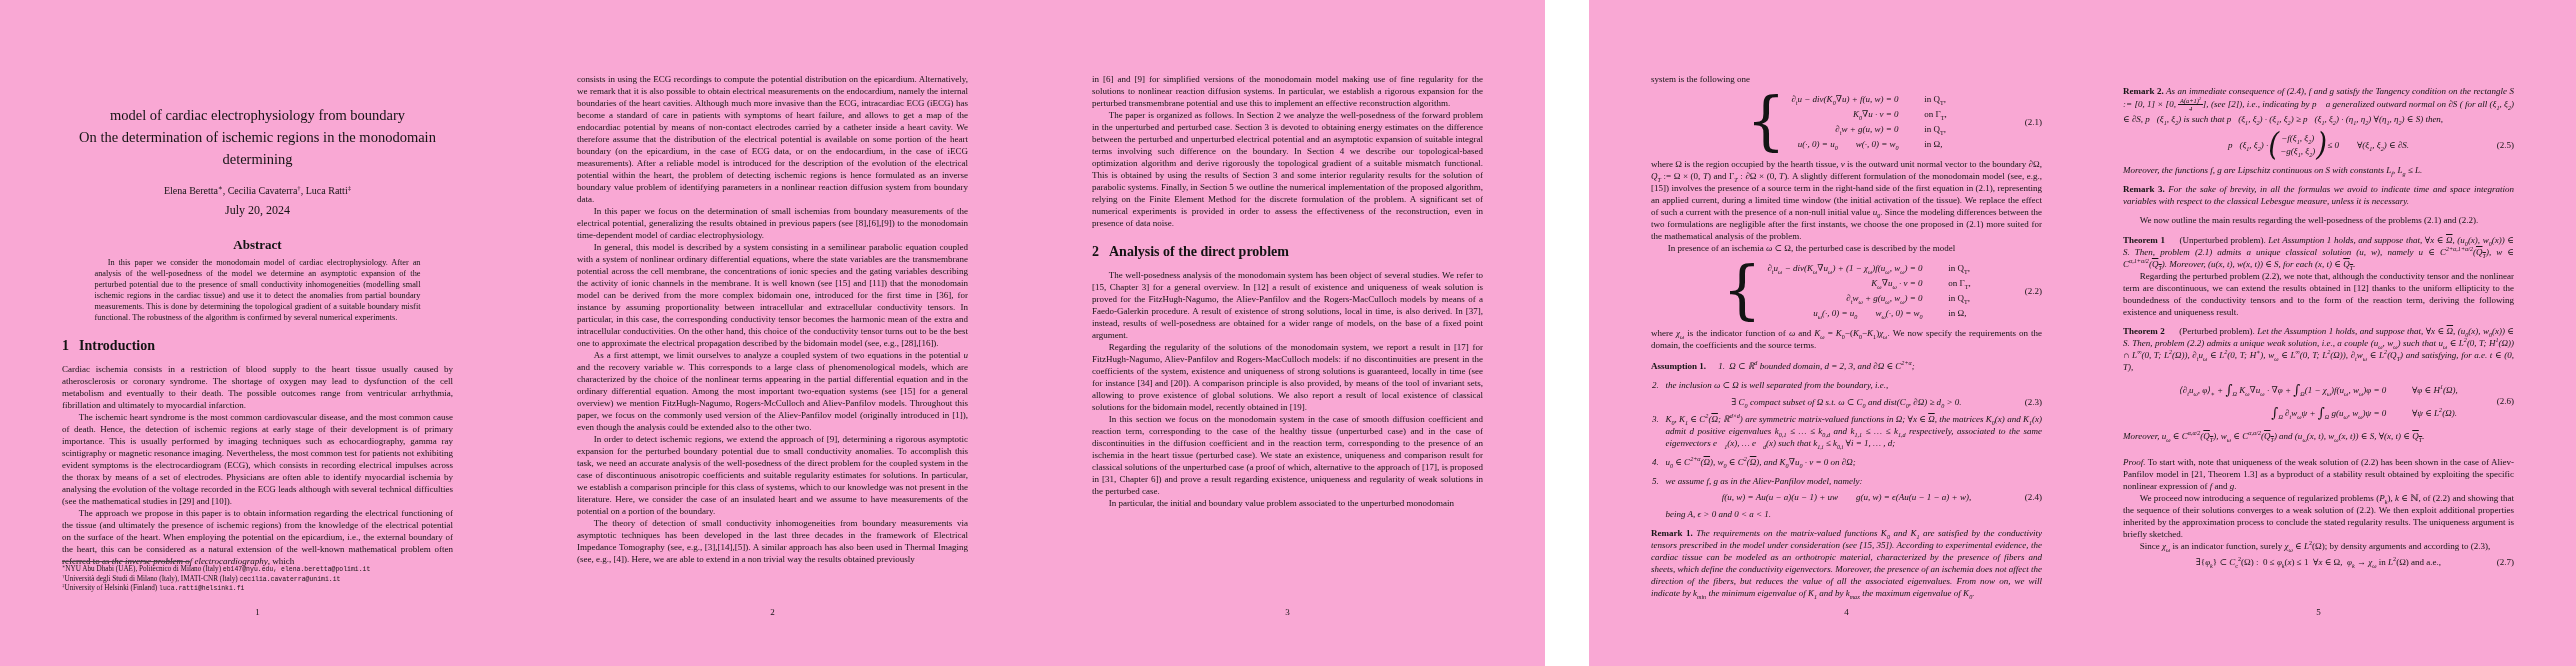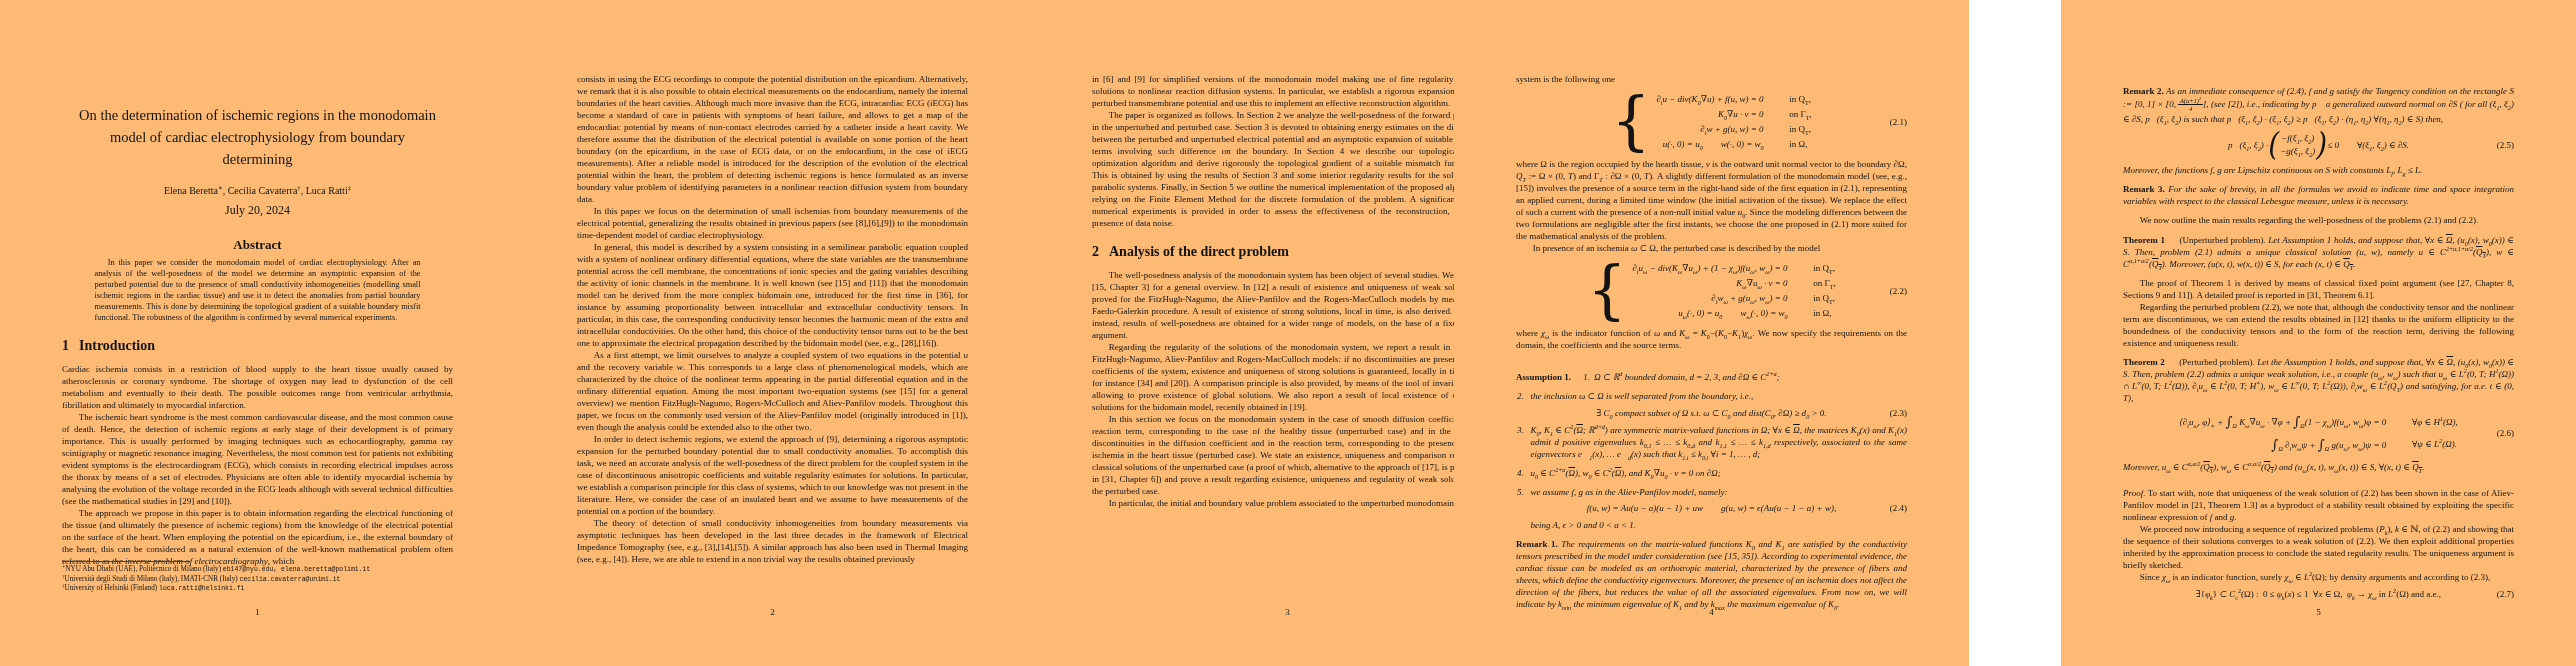--- a/index.html
+++ b/index.html
@@ -6,22 +6,22 @@
   body{
     width:2576px;height:667px;position:relative;background:#ffffff;
     font-family:"Liberation Serif","DejaVu Serif",serif;color:#141414;
     -webkit-font-smoothing:antialiased;
   }
   .watermark{
     position:absolute;left:32px;top:382px;
     transform:rotate(-90deg) translateX(-50%);transform-origin:0 0;
     white-space:nowrap;color:#7e7e7e;font-size:16.7px;letter-spacing:0.3px;
   }
-  .page{position:absolute;top:0;width:515px;height:667px;overflow:hidden;background:#fdba74;}
-  .pg1{left:0;} .pg2{left:515px;} .pg3{left:1030px;} .pg4{left:1454px;} .pg5{left:2061px;}
+  .page{position:absolute;top:0;width:515px;height:667px;overflow:hidden;background:#f9a8d4;}
+  .pg1{left:0;} .pg2{left:515px;} .pg3{left:1030px;} .pg4{left:1589px;} .pg5{left:2061px;}
   .col{position:absolute;left:62px;width:391px;}
   .colA{top:104px;} .colB{top:73px;}
   .title{font-size:14.5px;line-height:22px;text-align:center;}
   .authors{margin-top:14.5px;font-size:10px;text-align:center;}
   .date{margin-top:7.2px;font-size:12px;text-align:center;}
   .abs-head{margin-top:19px;font-size:13px;font-weight:bold;text-align:center;}
   .abs-body{margin:4.4px auto 0 auto;width:326px;font-size:8.3px;line-height:11px;text-align:justify;text-indent:13.3px;}
   .sec-head{margin-top:14.5px;margin-bottom:9px;font-size:14px;font-weight:bold;}
   .sec-head .num{display:inline-block;margin-right:10px;}
   .p{font-size:9px;line-height:12px;text-align:justify;}
@@ -43,39 +43,39 @@
   .eq-row{display:table-row;}
   .eq-l{display:table-cell;text-align:right;line-height:15px;font-style:italic;}
   .eq-r{display:table-cell;text-align:left;padding-left:25.6px;line-height:15px;}
   .eq26 .eq-l,.eq26 .eq-r{line-height:22px;font-style:inherit;}
   .vstack{display:inline-flex;flex-direction:column;text-align:center;line-height:12.8px;vertical-align:middle;margin:0 1.1px;}
   .vparen{font-family:"DejaVu Serif",serif;font-size:28px;line-height:1;font-weight:200;transform:scaleY(1.12);}
   .items{margin-top:3.3px;}
   .item{display:flex;font-style:italic;font-size:9px;line-height:12px;margin-top:6.7px;}
   .item .inum{flex:0 0 13.3px;padding-left:1.1px;}
   .item .itext{flex:1;text-align:justify;}
-  .asm-first{display:flex;font-size:9px;line-height:12px;margin-top:20px;}
+  .asm-first{display:flex;font-size:9px;line-height:12px;margin-top:9px;}
   .asm-first .lbl{font-weight:bold;flex:0 0 auto;margin-right:12.2px;}
   .asm-first .inum{font-style:italic;margin-right:4.4px;}
   .asm-first .itext{font-style:italic;}
   .footnotes{position:absolute;left:62px;top:561px;width:391px;font-size:7.2px;line-height:8.6px;}
   .fn-rule{width:128px;border-top:0.8px solid #444;margin-bottom:3.3px;}
   .pageno{position:absolute;left:0;right:0;top:607px;text-align:center;font-size:9px;}
   .being{margin-top:1.1px;}
 </style>
 </head>
 <body>
 
 <div class="watermark">arXiv:1906.06760v2  [math.AP]  18 Jun 2019</div>
 
 <div class="page pg1">
   <div class="col colA">
     <div class="title">
+      <div>model of cardiac electrophysiology from boundary</div>
       <div>On the determination of ischemic regions in the monodomain</div>
-      <div>model of cardiac electrophysiology from boundary</div>
       <div>determining</div>
     </div>
     <div class="authors">Elena Beretta<sup>∗</sup>, Cecilia Cavaterra<sup>†</sup>, Luca Ratti<sup>‡</sup></div>
     <div class="date">July 20, 2024</div>
     <div class="abs-head">Abstract</div>
     <div class="abs-body">In this paper we consider the monodomain model of cardiac electrophysiology. After an analysis of the well-posedness of the model we determine an asymptotic expansion of the perturbed potential due to the presence of small conductivity inhomogeneities (modelling small ischemic regions in the cardiac tissue) and use it to detect the anomalies from partial boundary measurements. This is done by determining the topological gradient of a suitable boundary misfit functional. The robustness of the algorithm is confirmed by several numerical experiments.</div>
     <div class="sec-head">
       <span class="num">1</span><span>Introduction</span>
     </div>
     <div class="p">Cardiac ischemia consists in a restriction of blood supply to the heart tissue usually caused by atherosclerosis or coronary syndrome. The shortage of oxygen may lead to dysfunction of the cell metabolism and eventually to their death. The possible outcomes range from ventricular arrhythmia, fibrillation and ultimately to myocardial infarction.</div>
@@ -249,21 +249,20 @@
     </div>
 
     <div class="p ind" style="margin-top:7.2px">We now outline the main results regarding the well-posedness of the problems (2.1) and (2.2).</div>
 
     <div class="p thm">
       <span class="lbl">Theorem 1</span>
       <span class="lblname">(Unperturbed problem).</span>
       <span>Let Assumption 1 holds, and suppose that, ∀x ∈ <span class="ov">Ω</span>, (u<sub>0</sub>(x), w<sub>0</sub>(x)) ∈ S. Then, problem (2.1) admits a unique classical solution (u, w), namely u ∈ C<sup>2+α,1+α/2</sup>(<span class="ov">Q<sub>T</sub></span>), w ∈ C<sup>α,1+α/2</sup>(<span class="ov">Q<sub>T</sub></span>). Moreover, (u(x, t), w(x, t)) ∈ S, for each (x, t) ∈ <span class="ov">Q<sub>T</sub></span>.</span>
     </div>
 
-    <div class="p ind" style="margin-top:7.2px">The proof of Theorem 1 is derived by means of classical fixed point argument (see [27, Chapter 8, Sections 9 and 11]). A detailed proof is reported in [31, Theorem 6.1].</div>
     <div class="p ind">Regarding the perturbed problem (2.2), we note that, although the conductivity tensor and the nonlinear term are discontinuous, we can extend the results obtained in [12] thanks to the uniform ellipticity to the boundedness of the conductivity tensors and to the form of the reaction term, deriving the following existence and uniqueness result.</div>
 
     <div class="p thm">
       <span class="lbl">Theorem 2</span>
       <span class="lblname">(Perturbed problem).</span>
       <span>Let the Assumption 1 holds, and suppose that, ∀x ∈ <span class="ov">Ω</span>, (u<sub>0</sub>(x), w<sub>0</sub>(x)) ∈ S. Then, problem (2.2) admits a unique weak solution, i.e., a couple (u<sub>ω</sub>, w<sub>ω</sub>) such that u<sub>ω</sub> ∈ L<sup>2</sup>(0, T; H<sup>1</sup>(Ω)) ∩ L<sup>∞</sup>(0, T; L<sup>2</sup>(Ω)), ∂<sub>t</sub>u<sub>ω</sub> ∈ L<sup>2</sup>(0, T; H<sup>∗</sup>), w<sub>ω</sub> ∈ L<sup>∞</sup>(0, T; L<sup>2</sup>(Ω)), ∂<sub>t</sub>w<sub>ω</sub> ∈ L<sup>2</sup>(Q<sub>T</sub>) and satisfying, for a.e. t ∈ (0, T),</span>
     </div>
 
     <div class="eq eq26" style="font-style:italic">
       <span class="eq-rows">

